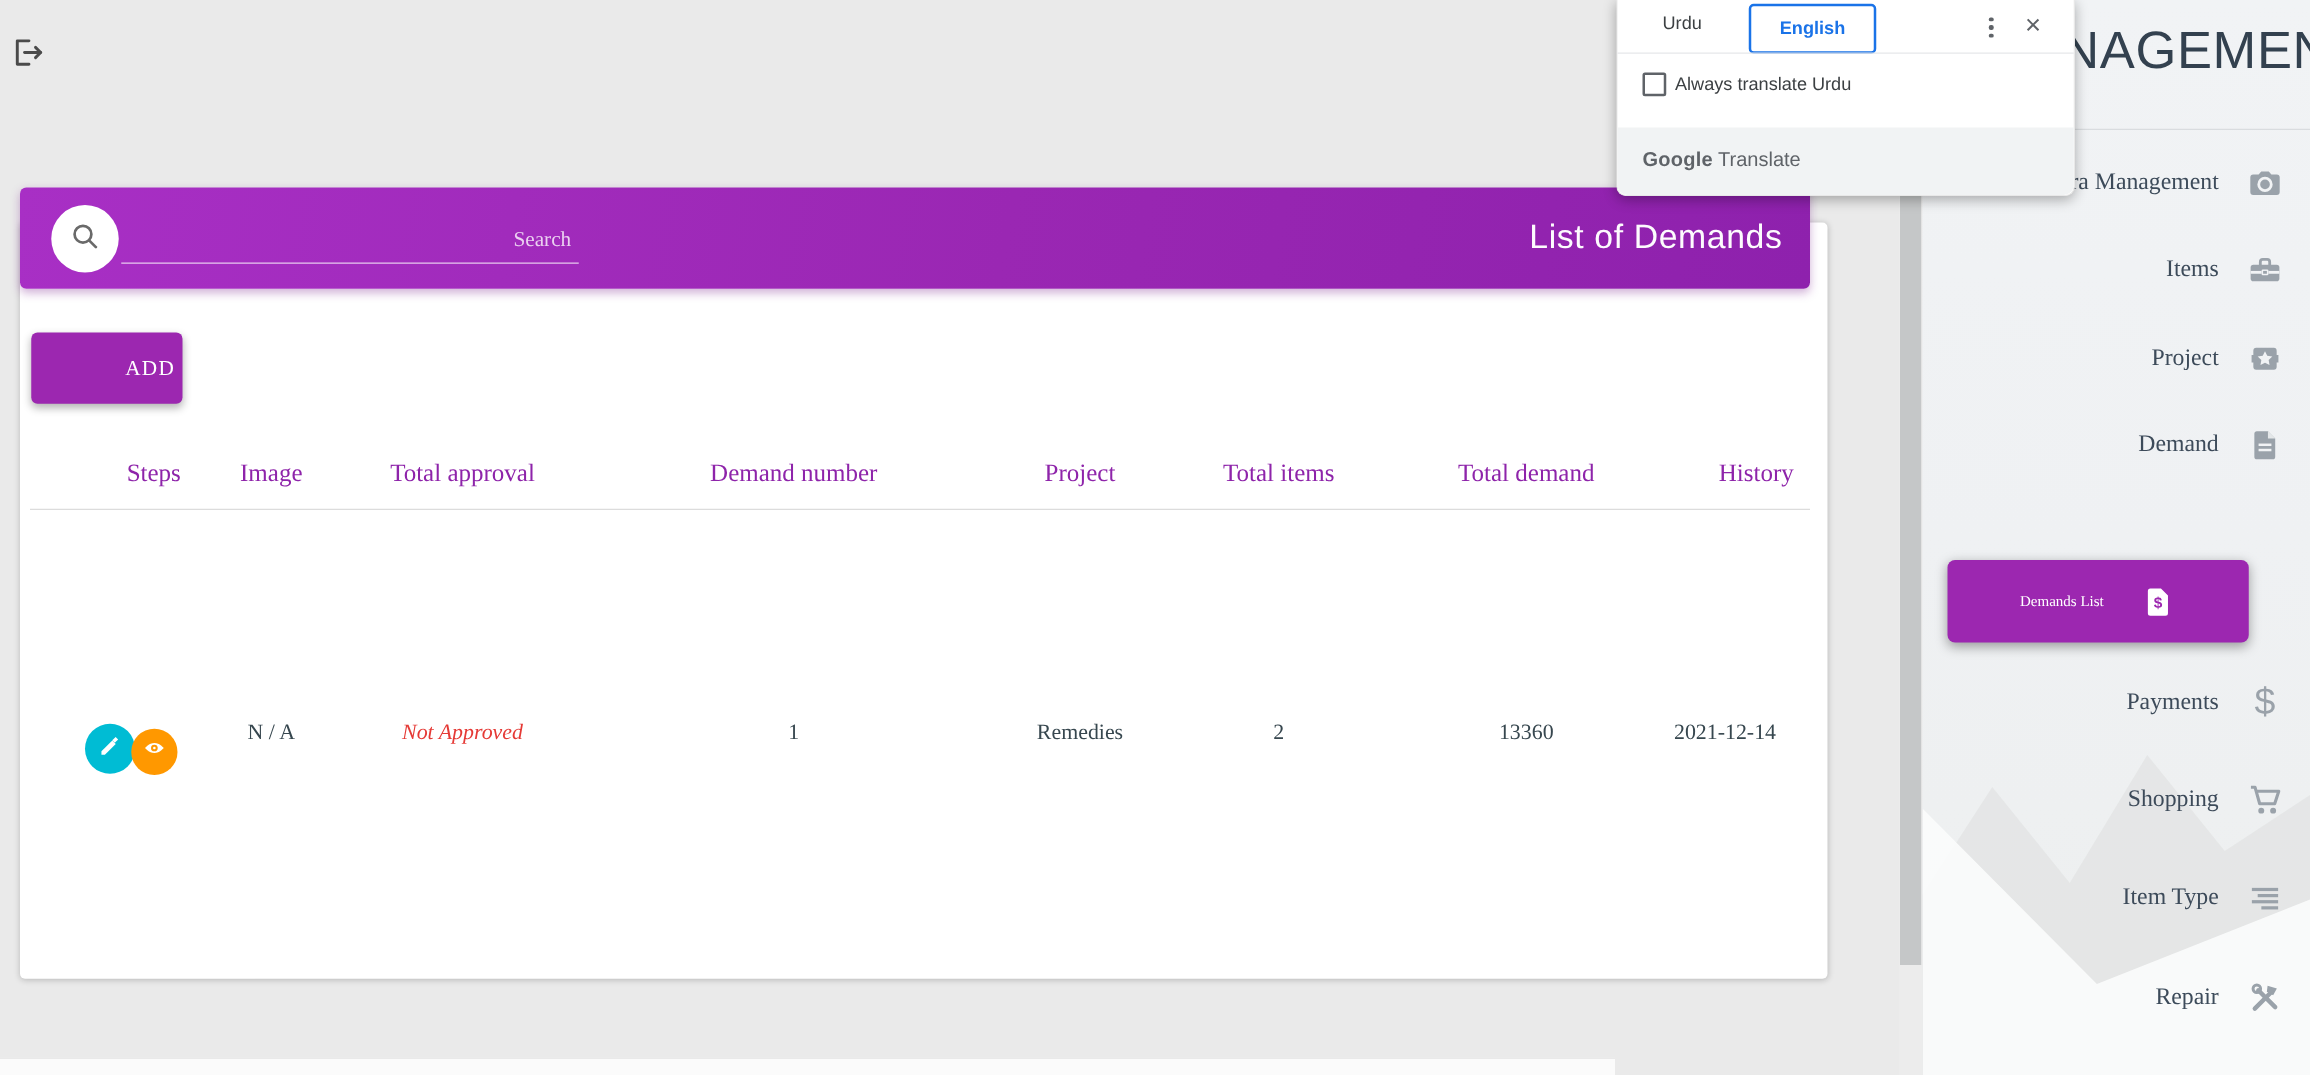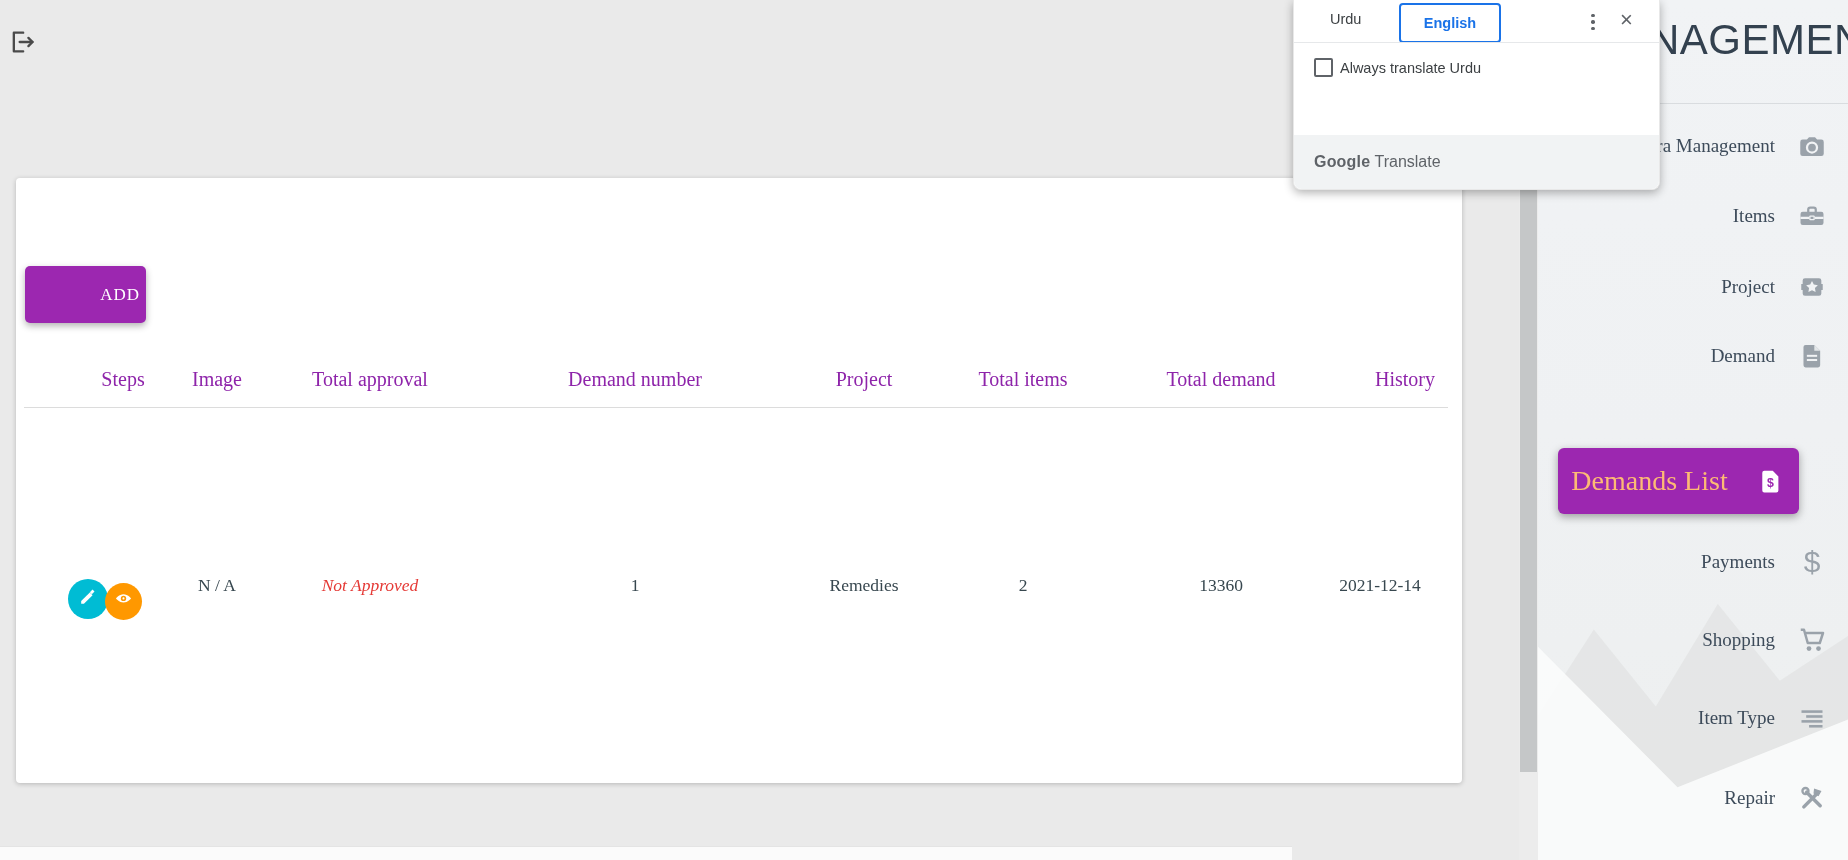--- a/index.html
+++ b/index.html
@@ -57,25 +57,25 @@
           clip-path:polygon(0 18%,45% 72%,100% 46%,100% 100%,0 100%);}
   .big-title{position:absolute;left:47px;top:16px;font-family:"Liberation Sans",sans-serif;
              font-size:42px;color:#33414f;letter-spacing:.5px;white-space:nowrap;}
   .sb-divider{position:absolute;left:0;top:103px;width:100%;height:1px;background:#d9dcdf;}
   .sb-item{position:absolute;right:21px;height:34px;display:flex;align-items:center;gap:22px;cursor:pointer;}
   .sb-item .lbl{color:#3d4b5a;font-size:19px;white-space:nowrap;}
   .sb-icon{width:30px;height:30px;color:#9aa2aa;display:flex;align-items:center;justify-content:center;}
   .sb-active{position:absolute;left:20px;top:448px;width:241px;height:66px;background:#9c27b0;
              border-radius:6px;box-shadow:0 3px 9px rgba(0,0,0,.35);display:flex;align-items:center;
              justify-content:center;gap:28px;cursor:pointer;}
-  .sb-active .lbl{color:#fdba74;font-size:28px;white-space:nowrap;}
+  .sb-active .lbl{color:#ffffff;font-size:12px;white-space:nowrap;}
   .dollar-glyph{font-family:"Liberation Sans",sans-serif;font-size:30px;font-weight:400;color:#9aa2aa;}
 
   
-  .gt-popup{left:1293px;top:0;width:367px;height:190px;background:#fff;z-index:50;
+  .gt-popup{left:1293px;top:0;width:367px;height:157px;background:#fff;z-index:50;
             border-radius:0 0 8px 8px;box-shadow:0 3px 10px rgba(0,0,0,.3);
             font-family:"Liberation Sans",sans-serif;border:1px solid #e8e8e8;border-top:none;box-sizing:border-box;}
   .gt-tabdiv{position:absolute;left:0;top:42px;width:100%;height:1px;background:#e6e8ea;}
   .gt-tab-src{position:absolute;left:36px;top:11px;font-size:14.5px;color:#3c4043;cursor:pointer;}
   .gt-tab-tgt{position:absolute;left:105px;top:3px;width:102px;height:40px;border:2px solid #1a73e8;
               border-radius:4px;background:#fff;box-sizing:border-box;display:flex;align-items:center;
               justify-content:center;color:#1a73e8;font-size:14.5px;font-weight:700;cursor:pointer;}
   .gt-dots{position:absolute;left:290px;top:12px;width:18px;height:20px;display:flex;flex-direction:column;
            align-items:center;justify-content:center;gap:3px;cursor:pointer;}
   .gt-dots i{width:3.5px;height:3.5px;border-radius:50%;background:#5f6368;}
@@ -97,20 +97,32 @@
   <div class="abs logout">
     <svg viewBox="0 0 24 24" width="28" height="28" fill="none" stroke="currentColor" stroke-width="2" stroke-linecap="round" stroke-linejoin="round">
       <path d="M13 4 H5 V20 H13"></path>
       <path d="M10 12 H21"></path>
       <path d="M17.5 8.5 L21 12 L17.5 15.5"></path>
     </svg>
   </div>
 
   <div class="abs card"></div>
 
+  <div class="abs pheader">
+    <div class="search-circle">
+      <span>
+        <svg viewBox="0 0 24 24" width="26" height="26" fill="none" stroke="#6a6a6a" stroke-width="2" stroke-linecap="round">
+          <circle cx="10.5" cy="10.5" r="6.2"></circle>
+          <path d="M15.2 15.2 L20 20"></path>
+        </svg>
+      </span>
+    </div>
+    <input class="search-input" type="text" placeholder="Search" style="">
+    <div class="pheader-title">List of Demands</div>
+  </div>
 
   <button class="abs add-btn">ADD</button>
 
   <div class="abs th" style="left:123px">Steps</div>
   <div class="abs th" style="left:217px">Image</div>
   <div class="abs th" style="left:370px">Total approval</div>
   <div class="abs th" style="left:635px">Demand number</div>
   <div class="abs th" style="left:864px">Project</div>
   <div class="abs th" style="left:1023px">Total items</div>
   <div class="abs th" style="left:1221px">Total demand</div>

